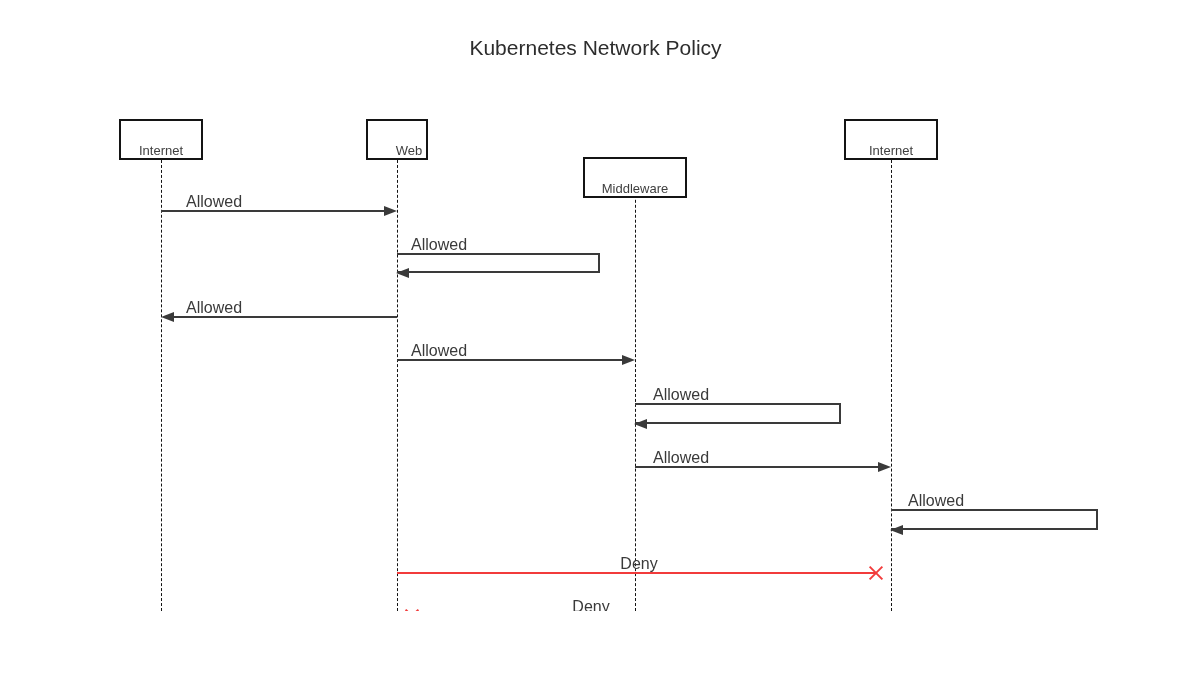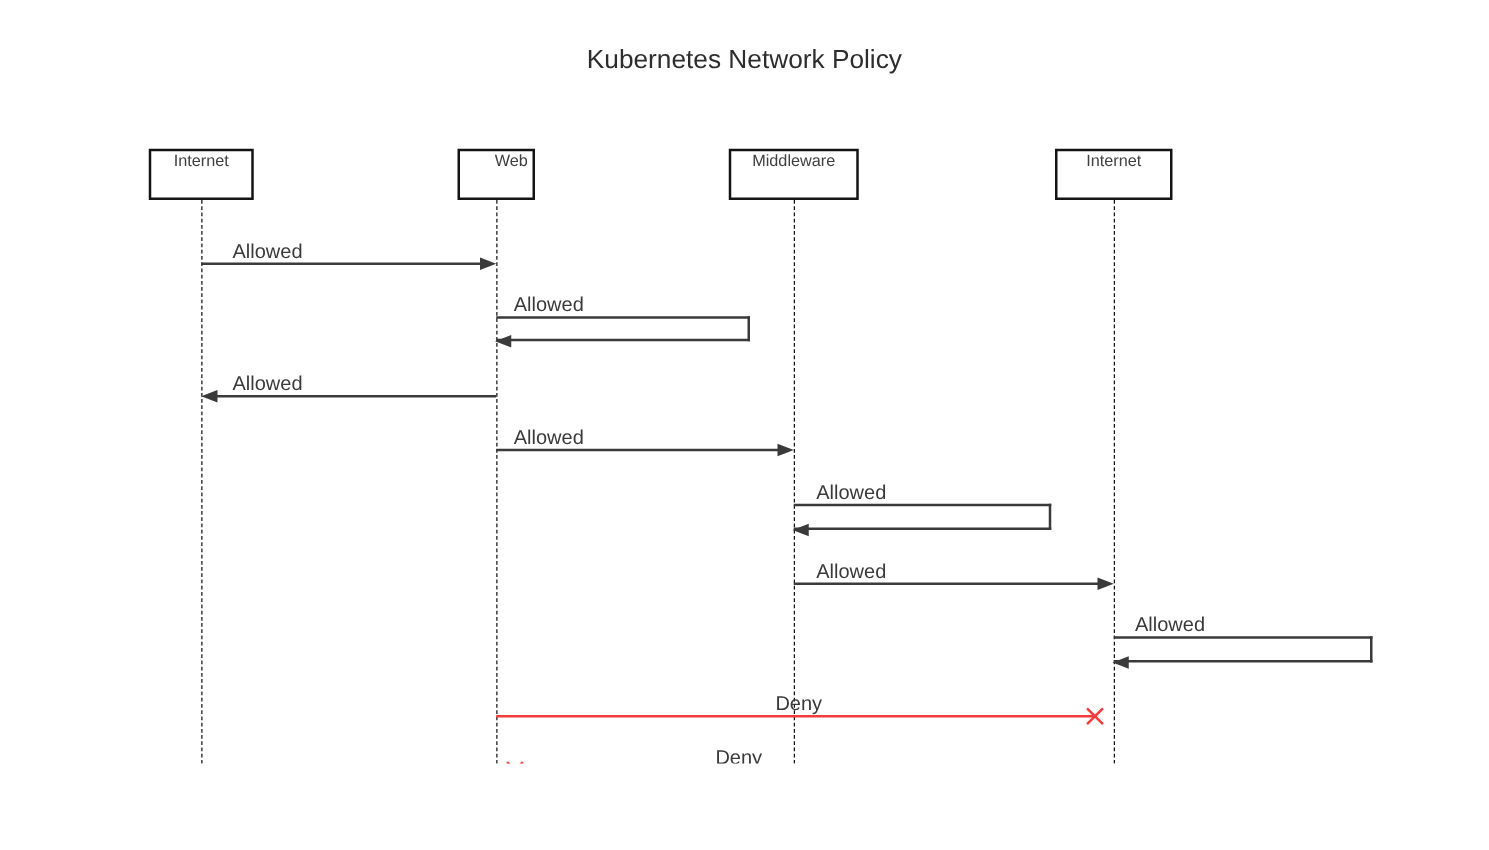--- a/index.html
+++ b/index.html
@@ -14,21 +14,21 @@
     position:absolute;top:36px;left:0;right:0;
     text-align:center;
     font-size:21px;
     color:#2d2d2d;
   }
   .actor-box{
     position:absolute;top:119px;height:41px;
     box-sizing:border-box;
     border:2px solid #141414;
     background:#ffffff;
-    display:flex;align-items:flex-start;justify-content:center;
+    display:flex;align-items:flex-end;justify-content:center;
     font-size:13px;color:#404040;
     z-index:3;
   }
   .lifeline{
     position:absolute;top:160px;bottom:0;width:0;
     border-left:1px dashed #141414;
     z-index:0;
   }
   .msg-line{
     position:absolute;height:0;
@@ -76,21 +76,21 @@
   <div id="layer">
       <div class="lifeline" style="left: 161px;"></div>
       <div class="actor-box" style="left: 119px; width: 84px;">
         <span>Internet</span>
       </div>
       <div class="lifeline" style="left: 397px;"></div>
       <div class="actor-box" style="left: 366px; width: 62px; padding-left: 24px;">
         <span>Web</span>
       </div>
       <div class="lifeline" style="left: 635px;"></div>
-      <div class="actor-box" style="left: 583px; width: 104px;">
+      <div class="actor-box" style="left: 583px; width: 104px; margin-top: 38px;">
         <span>Middleware</span>
       </div>
       <div class="lifeline" style="left: 891px;"></div>
       <div class="actor-box" style="left: 844px; width: 94px;">
         <span>Internet</span>
       </div>
       <div class="msg-line" style="left: 161px; width: 225px; top: 210px;"></div>
       <div class="arrowhead right" style="left: 384px; top: 206px;"></div>
       <div class="msg-label" style="top: 193px; left: 186px;">Allowed</div>
       <div class="self-loop" style="left: 397px; width: 203px; top: 253px; height: 20px;"></div>

